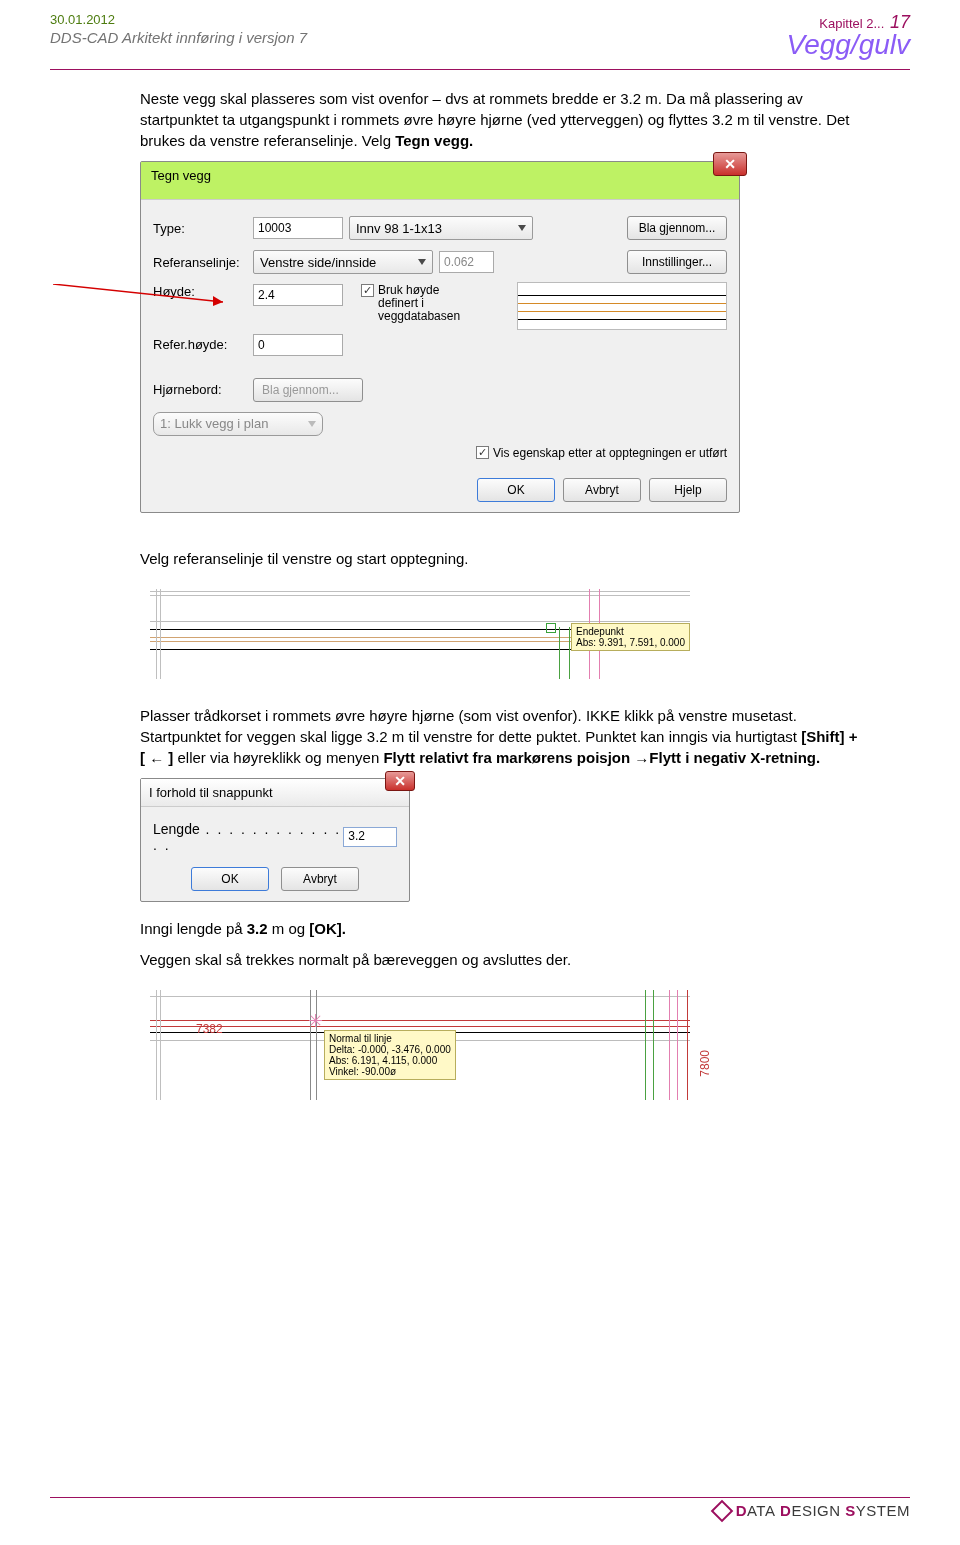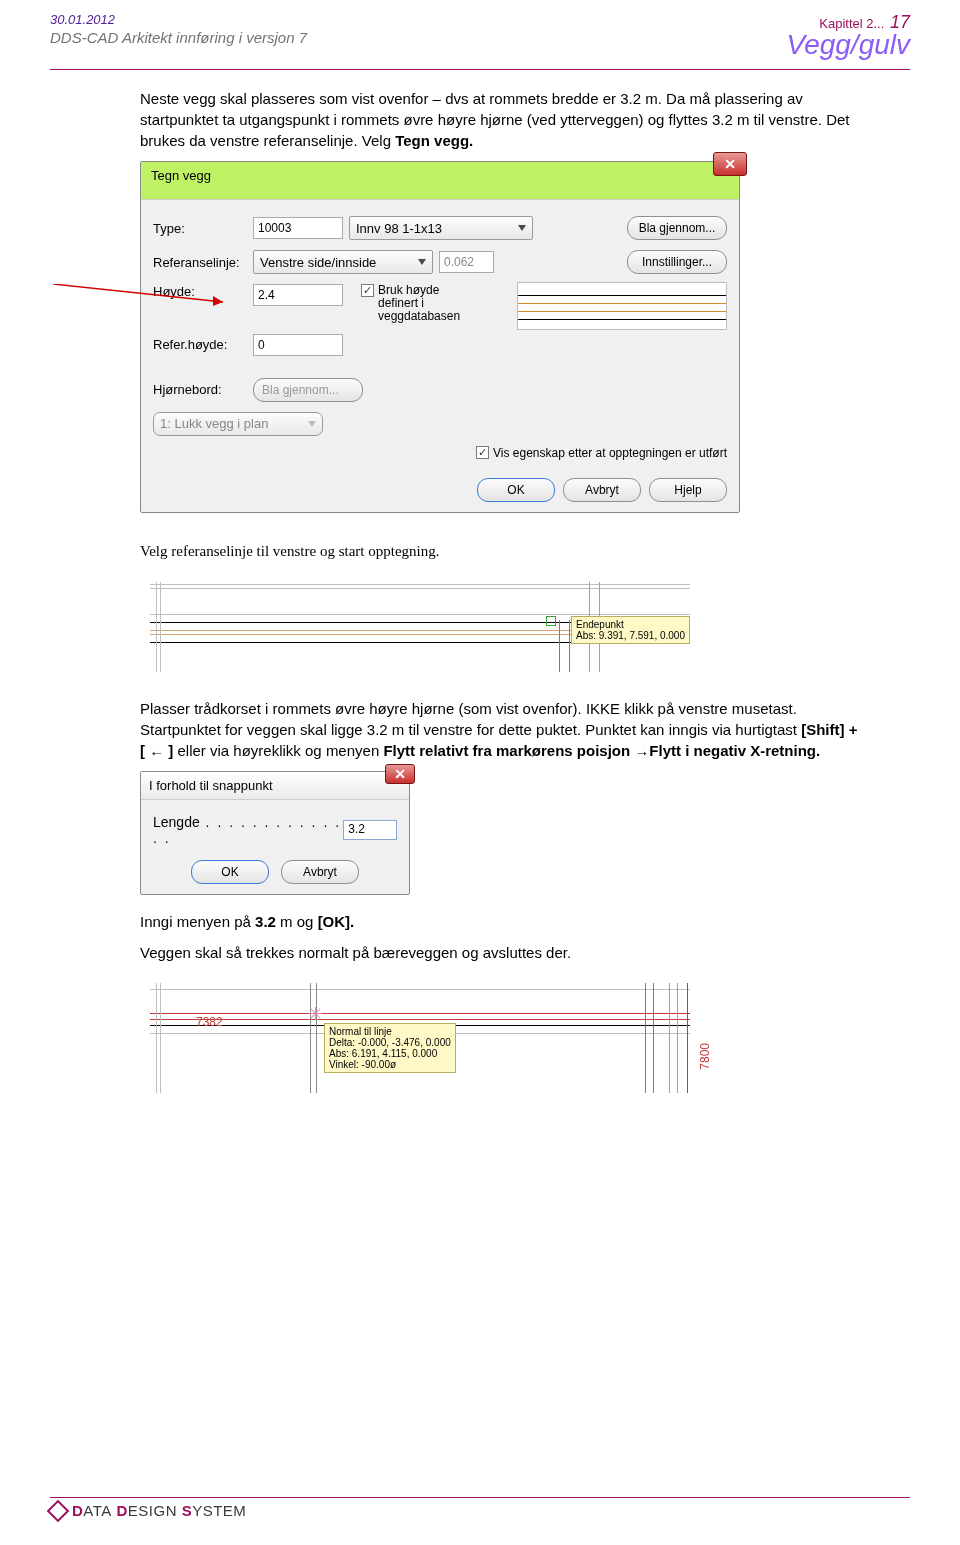--- a/index.html
+++ b/index.html
@@ -14,21 +14,21 @@
     min-height: 1545px;
   }
   .page-header {
     padding: 12px 50px 6px 50px;
     display: flex;
     justify-content: space-between;
     align-items: flex-start;
   }
   .hdr-left { display: flex; flex-direction: column; }
   .hdr-right { text-align: right; }
-  .date { color: #4c1d95; font-size: 13px; font-style: italic; }
+  .date { color: #4d7c0f; font-size: 13px; }
   .chapter { color: #9c0f5f; font-size: 13px; }
   .chapter .pagenum { font-style: italic; font-size: 18px; margin-left: 2px; }
   .doc-title { color: #737373; font-style: italic; font-size: 15px; margin-top: 2px; }
   .section-title { color: #8b5cf6; font-style: italic; font-size: 28px; font-weight: 500; margin-top: -4px; }
   .hr-line { border: 0; border-top: 1px solid #9c0f5f; margin: 2px 50px 0 50px; }
   .content { padding: 18px 100px 0 140px; }
   p.body { line-height: 1.4; margin-bottom: 10px; font-size: 15px; }
   b { font-weight: bold; }
 
   
@@ -74,21 +74,21 @@
     border-radius: 2px;
   }
   .tri-down {
     width: 0; height: 0; border-left: 4px solid transparent;
     border-right: 4px solid transparent; border-top: 6px solid #4a4a4a;
     margin-left: 6px;
   }
   .d1-btn {
     background: linear-gradient(#fcfcfc,#e4e4e4);
     border: 1px solid #8f8f8f;
-    border-radius: 11px; height: 24px;
+    border-radius: 3px; height: 24px;
     padding: 0 8px; font-size: 12px;
     display: inline-flex; align-items: center; justify-content: center;
   }
   .d1-chk { width: 13px; height: 13px; border: 1px solid #7a7a7a; background: #fff;
             display: inline-flex; align-items: center; justify-content: center;
             font-size: 11px; color: #333; margin-right: 4px; }
   .wall-preview {
     width: 210px; height: 48px; background: #fff;
     border: 1px solid #bbb; position: absolute;
     right: 12px; top: 120px; overflow: hidden;
@@ -142,21 +142,21 @@
     width: 60px; height: 20px; background: #fff; border: 1px solid #8aa8d6;
     padding: 1px 4px; font-size: 12px;
   }
   .d2-btns { display: flex; justify-content: center; gap: 12px; }
 
   
   .foot {
     position: absolute; bottom: 26px; left: 50px; right: 50px;
   }
   .foot-line { border: 0; border-top: 1px solid #9c0f5f; margin-bottom: 4px; }
-  .foot-row { display: flex; justify-content: flex-start; align-items: center; }
+  .foot-row { display: flex; justify-content: flex-end; align-items: center; }
   .dds-logo {
     font-size: 15px; color: #3a3a3a; letter-spacing: 0.5px;
     font-variant: small-caps;
   }
   .dds-logo .d { color: #9c0f5f; font-weight: bold; }
   .dds-logo .s { font-weight: 500; }
   .dds-glyph {
     width: 16px; height: 16px; display: inline-block;
     border: 2px solid #9c0f5f; transform: rotate(45deg);
     margin-right: 6px; vertical-align: -2px;
@@ -255,21 +255,21 @@
         <span style="font-size:12px;">Vis egenskap etter at opptegningen er utført</span>
       </div>
     </div>
     <div class="d1-bottom">
       <span class="d1-btn" style="width:78px;border-color:#3d7bd9;">OK</span>
       <span class="d1-btn" style="width:78px;">Avbryt</span>
       <span class="d1-btn" style="width:78px;">Hjelp</span>
     </div>
   </div>
 
-  <p class="body" style="margin-top:28px;font-family:Liberation Serif, serif;">Velg referanselinje til venstre og start opptegning.</p>
+  <p class="body" style="margin-top:35px;">Velg referanselinje til venstre og start opptegning.</p>
 
   <div class="fig-block fig2">
     <div class="hline thin" style="top:12px;"></div>
     <div class="hline thin" style="top:16px;"></div>
     <div class="hline thin" style="top:42px;background:#bcbcbc;"></div>
     <div class="hline k" style="top:50px;"></div>
     <div class="hline thin" style="top:58px;background:#d1a371;"></div>
     <div class="hline thin" style="top:62px;background:#d1a371;"></div>
     <div class="hline k" style="top:70px;"></div>
     <div class="vline thin" style="left:16px;"></div>
@@ -298,21 +298,21 @@
         <span class="d2-input">3.2</span>
       </div>
       <div class="d2-btns">
         <span class="d1-btn" style="width:78px;border-color:#3d7bd9;">OK</span>
         <span class="d1-btn" style="width:78px;">Avbryt</span>
       </div>
     </div>
   </div>
 
   <p class="body">
-    <span>Inngi menyen på </span><b>3.2</b><span> m og </span><b>[OK].</b>
+    <span>Inngi lengde på </span><b>3.2</b><span> m og </span><b>[OK].</b>
   </p>
 
   <p class="body">Veggen skal så trekkes normalt på bæreveggen og avsluttes der.</p>
 
   <div class="fig-block fig4">
     <div class="hline thin" style="top:16px;"></div>
     <div class="hline thin" style="top:40px;left:10px;right:10px;background:#c23a3a;"></div>
     <div class="hline thin" style="top:46px;left:10px;right:10px;background:#c23a3a;"></div>
     <div class="hline k" style="top:52px;"></div>
     <div class="hline thin" style="top:60px;background:#bcbcbc;"></div>

